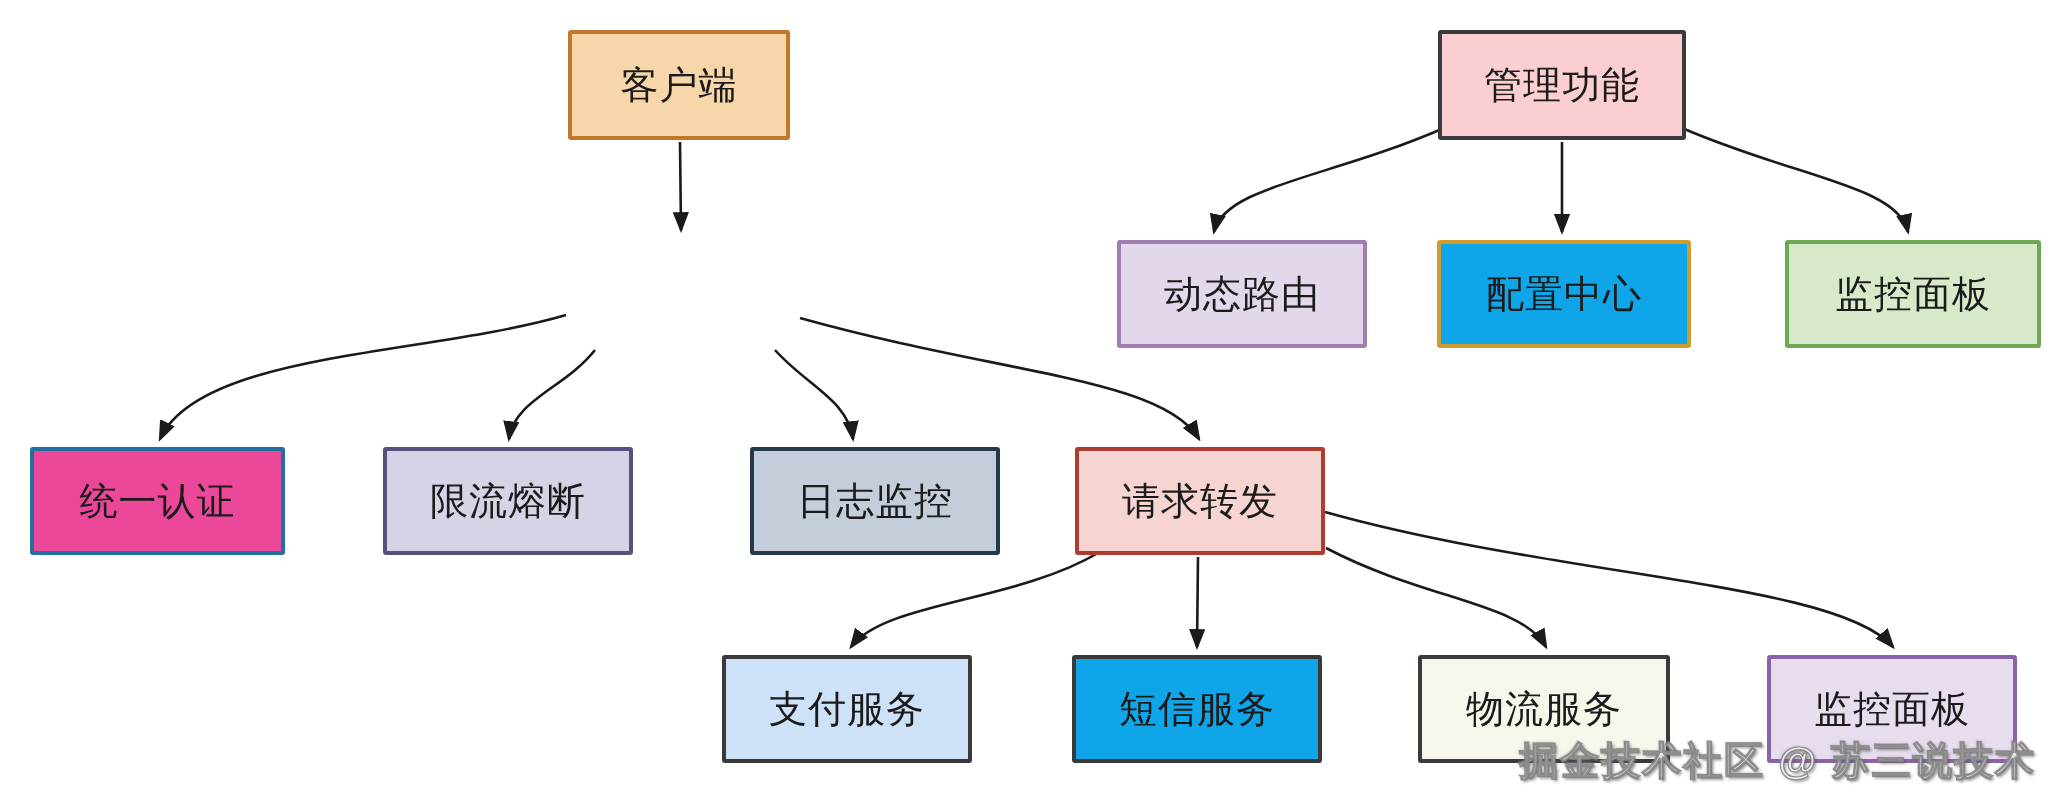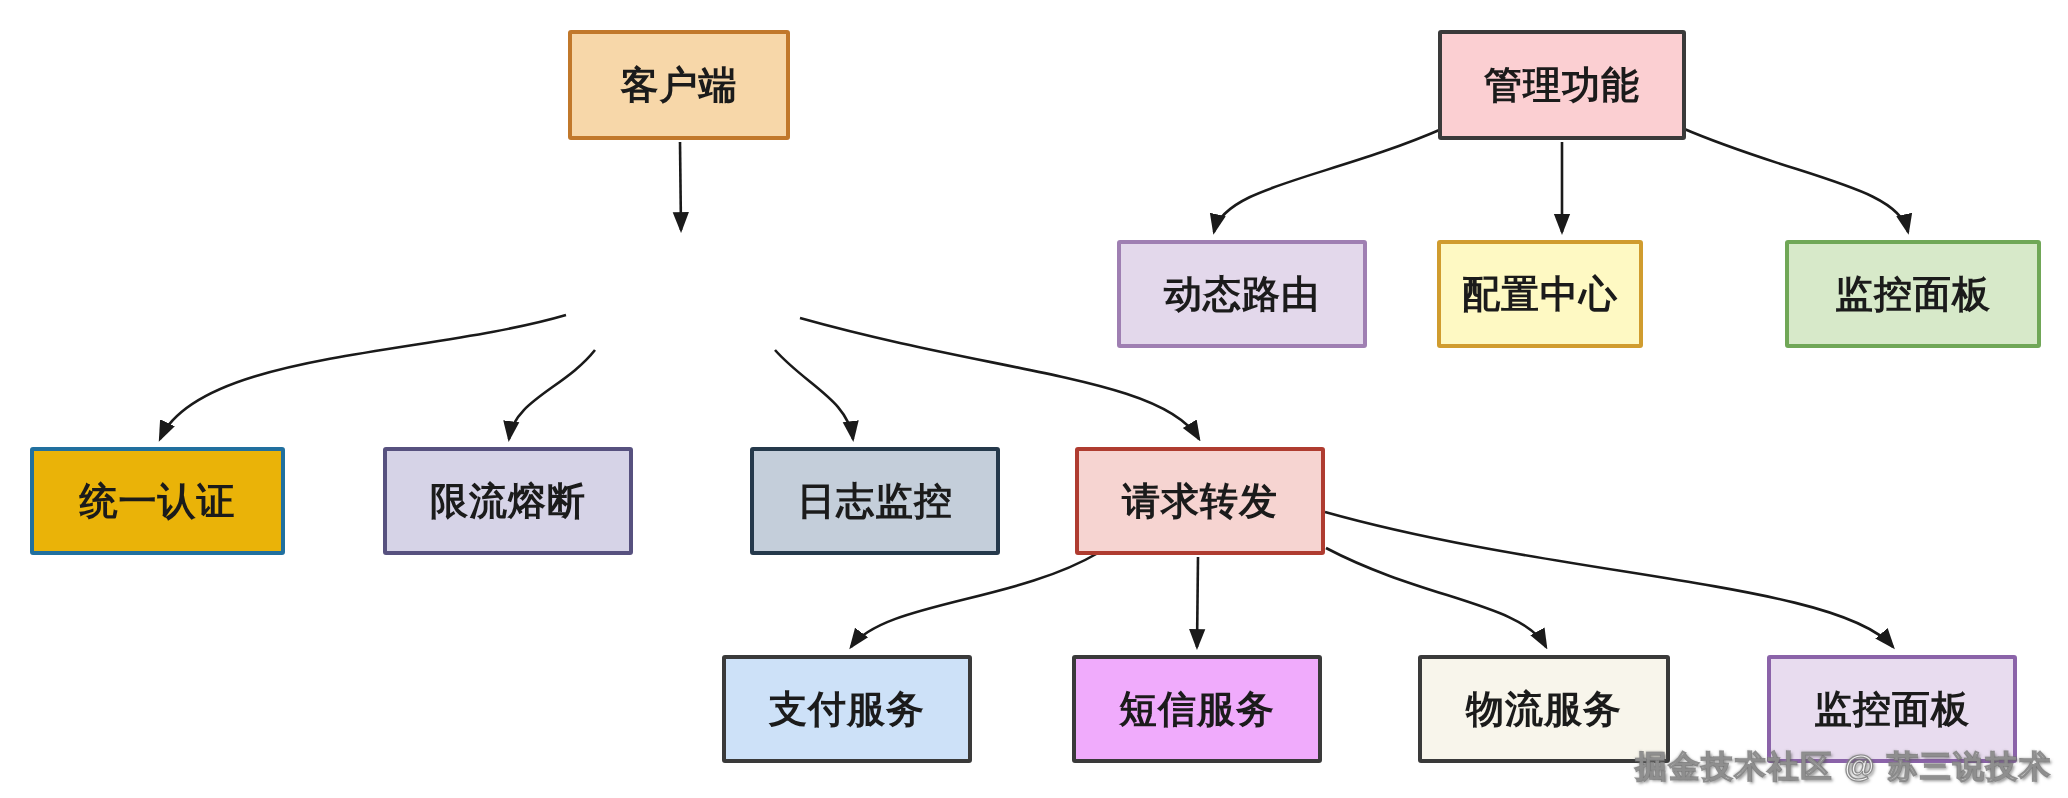--- a/index.html
+++ b/index.html
@@ -9,29 +9,29 @@
   #node-layer{position:absolute;left:0;top:0;width:100%;height:100%;}
   .node{
     position:absolute;
     box-sizing:border-box;
     border:4px solid #333;
     border-radius:3px;
     display:flex;align-items:center;justify-content:center;
   }
   .node-label{
     font-size:38px;
-    font-weight:700;
+    font-weight:400;
     color:#1b1b1b;
     letter-spacing:1px;
     white-space:nowrap;
   }
   .watermark{
     position:absolute;
-    right:16px;bottom:10px;
-    font-size:31px;
+    right:32px;bottom:10px;
+    font-size:39px;
     font-weight:600;
     letter-spacing:2px;
     color:rgba(255,255,255,0.82);
     -webkit-text-stroke:1.2px rgba(110,110,110,0.75);
     text-shadow:2px 2px 3px rgba(90,90,90,0.65), -1px -1px 2px rgba(150,150,150,0.5);
     white-space:nowrap;
     pointer-events:none;
   }
 </style>
 </head>
@@ -63,42 +63,42 @@
   <div id="node-layer">
       <div class="node" style="left: 568px; top: 30px; width: 222px; height: 110px; background: rgb(247, 215, 169); border-color: rgb(193, 120, 43);">
         <span class="node-label">客户端</span>
       </div>
       <div class="node" style="left: 1438px; top: 30px; width: 248px; height: 110px; background: rgb(251, 207, 210); border-color: rgb(58, 58, 58);">
         <span class="node-label">管理功能</span>
       </div>
       <div class="node" style="left: 1088px; top: 240px; width: 250px; height: 108px; background: rgb(227, 216, 235); border-color: rgb(159, 127, 178); margin-left: 29px;">
         <span class="node-label">动态路由</span>
       </div>
-      <div class="node" style="left: 1437px; top: 240px; width: 206px; height: 108px; background: #fef9c3; border-color: rgb(208, 156, 47);">
+      <div class="node" style="left: 1437px; top: 240px; width: 254px; height: 108px; background: #0ea5e9; border-color: rgb(208, 156, 47);">
         <span class="node-label">配置中心</span>
       </div>
       <div class="node" style="left: 1785px; top: 240px; width: 256px; height: 108px; background: rgb(215, 233, 201); border-color: rgb(112, 167, 87);">
         <span class="node-label">监控面板</span>
       </div>
-      <div class="node" style="left: 30px; top: 447px; width: 255px; height: 108px; background: #eab308; border-color: rgb(33, 112, 159);">
+      <div class="node" style="left: 30px; top: 447px; width: 255px; height: 108px; background: #ec4899; border-color: rgb(33, 112, 159);">
         <span class="node-label">统一认证</span>
       </div>
       <div class="node" style="left: 383px; top: 447px; width: 250px; height: 108px; background: rgb(214, 211, 231); border-color: rgb(87, 81, 127); text-align: right;">
         <span class="node-label">限流熔断</span>
       </div>
       <div class="node" style="left: 730px; top: 447px; width: 250px; height: 108px; background: rgb(196, 206, 218); border-color: rgb(37, 57, 75); margin-left: 20px;">
         <span class="node-label">日志监控</span>
       </div>
       <div class="node" style="left: 1075px; top: 447px; width: 250px; height: 108px; background: rgb(246, 212, 209); border-color: rgb(175, 60, 48);">
         <span class="node-label">请求转发</span>
       </div>
       <div class="node" style="left: 722px; top: 655px; width: 250px; height: 108px; background: rgb(205, 225, 248); border-color: rgb(58, 58, 58);">
         <span class="node-label">支付服务</span>
       </div>
-      <div class="node" style="left: 1072px; top: 655px; width: 250px; height: 108px; background: #f0abfc; border-color: rgb(58, 58, 58);">
+      <div class="node" style="left: 1072px; top: 655px; width: 250px; height: 108px; background: #0ea5e9; border-color: rgb(58, 58, 58);">
         <span class="node-label">短信服务</span>
       </div>
       <div class="node" style="left: 1418px; top: 655px; width: 252px; height: 108px; background: rgb(248, 245, 235); border-color: rgb(58, 58, 58);">
         <span class="node-label">物流服务</span>
       </div>
       <div class="node" style="left: 1767px; top: 655px; width: 250px; height: 108px; background: rgb(232, 220, 239); border-color: rgb(139, 99, 169);">
         <span class="node-label">监控面板</span>
       </div>
     </div>
 

